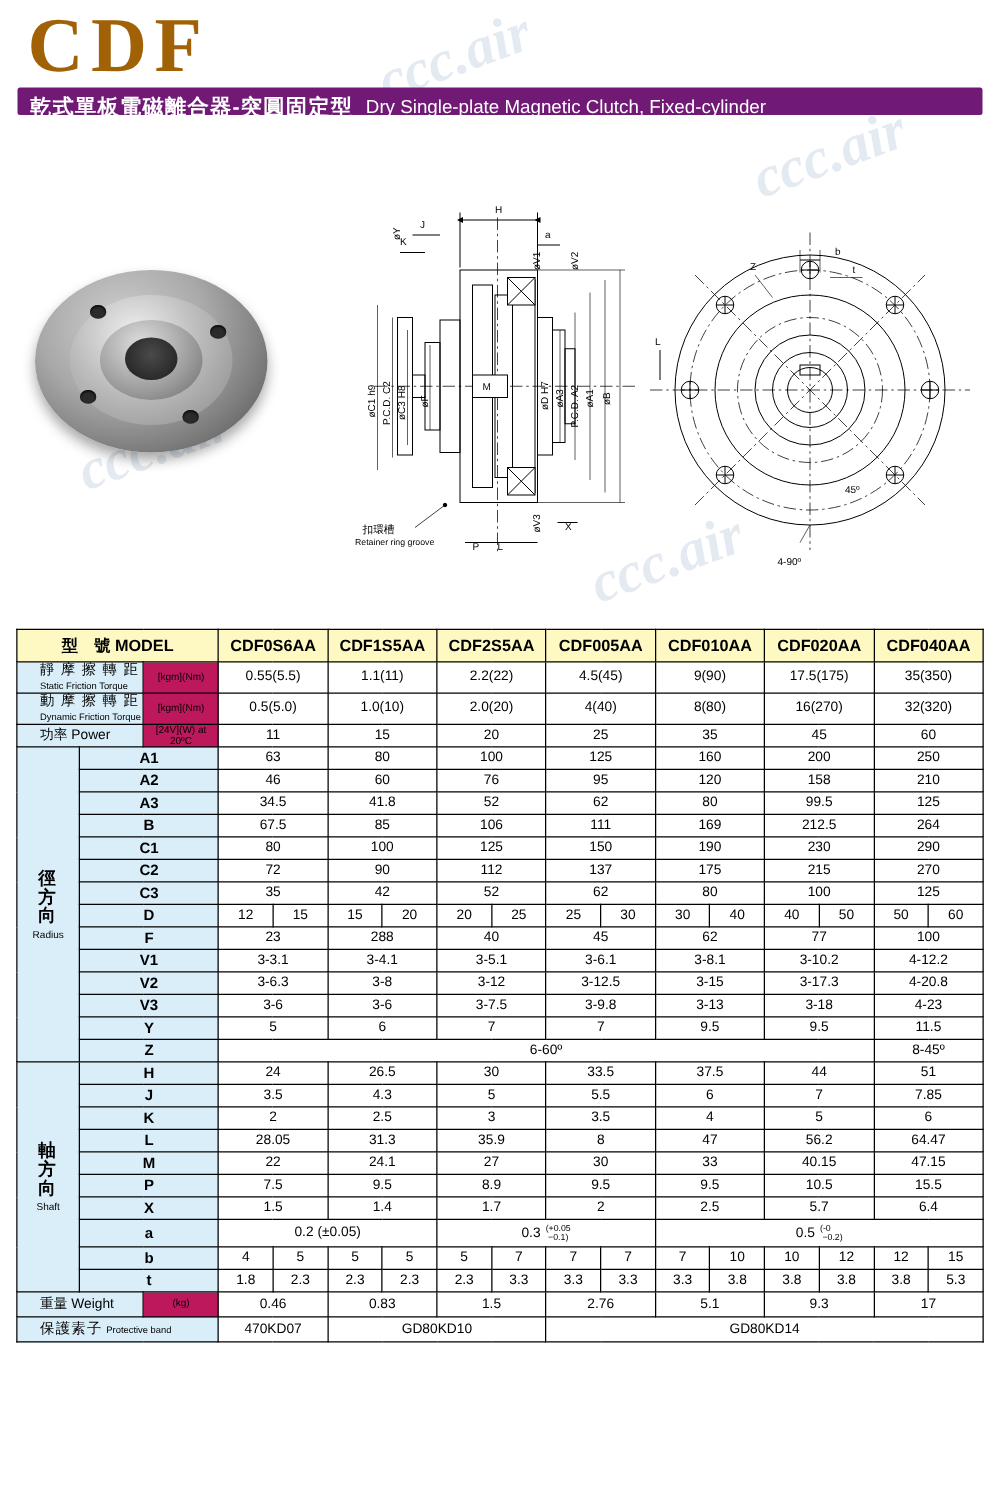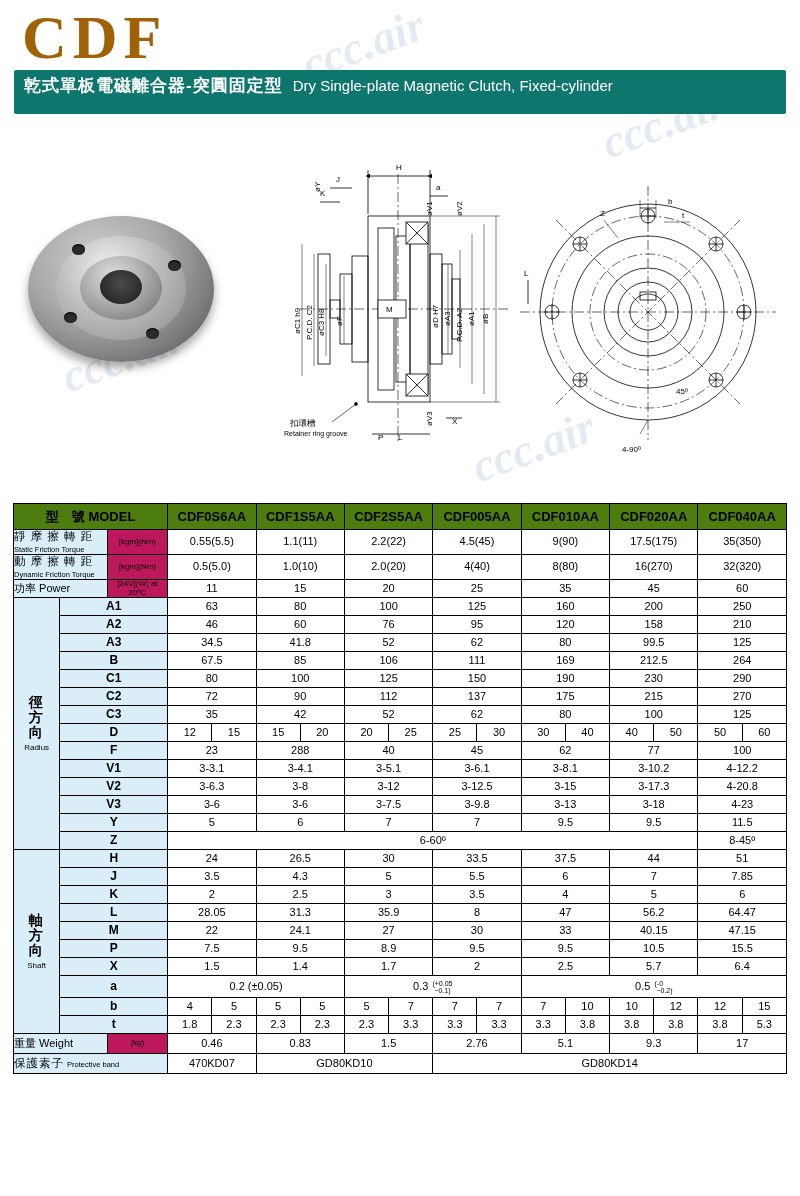--- a/index.html
+++ b/index.html
@@ -13,22 +13,22 @@
   
   .logo{
     position:absolute;left:22px;top:6px;
     font-family:"Liberation Serif", serif;
     font-size:62px;font-weight:bold;
     letter-spacing:6px;
     color:#a16207;
     line-height:1;
   }
   .titlebar{
-    position:absolute;left:14px;top:70px;width:772px;height:44px;
-    background:#0f766e;
+    position:absolute;left:14px;top:70px;width:772px;height:22px;
+    background:#701a75;
     border-radius:2px;
   }
   .titlebar .tb-inner{
     display:flex;align-items:center;height:30px;padding-left:10px;color:#fff;
   }
   .tb-cn{font-size:17px;font-weight:bold;letter-spacing:1px;}
   .tb-en{font-size:15px;margin-left:10px;}
   
   .drawing{
     position:absolute;left:0;top:104px;width:800px;height:388px;
@@ -68,22 +68,22 @@
     font-size:11px;color:#000;
   }
   td,th{
     border:1px solid #000;
     text-align:center;
     padding:0;
     height:17px;
     line-height:1.05;
     background:#fff;
   }
-  .hdr td{background:#4d7c0f;font-weight:bold;font-size:13px;height:25px;}
-  .lbl{background:#d9eef8;text-align:left;padding-left:0;font-size:11px;white-space:nowrap;}
+  .hdr td{background:#fef9c3;font-weight:bold;font-size:13px;height:25px;}
+  .lbl{background:#d9eef8;text-align:left;padding-left:18px;font-size:11px;white-space:nowrap;}
   .lbl .cn{font-size:11.5px;letter-spacing:1px;}
   .lbl .en{font-size:7.5px;color:#000;}
   .unit{background:#be185d;font-size:8px;width:58px;}
   .dimname{background:#d9eef8;font-weight:bold;width:46px;font-size:12px;}
   .sidecap{
     background:#d9eef8;width:44px;
     font-size:14px;font-weight:bold;
     letter-spacing:2px;
   }
   .sidecap .en{display:block;font-size:8px;font-weight:normal;letter-spacing:0;margin-top:4px;}

